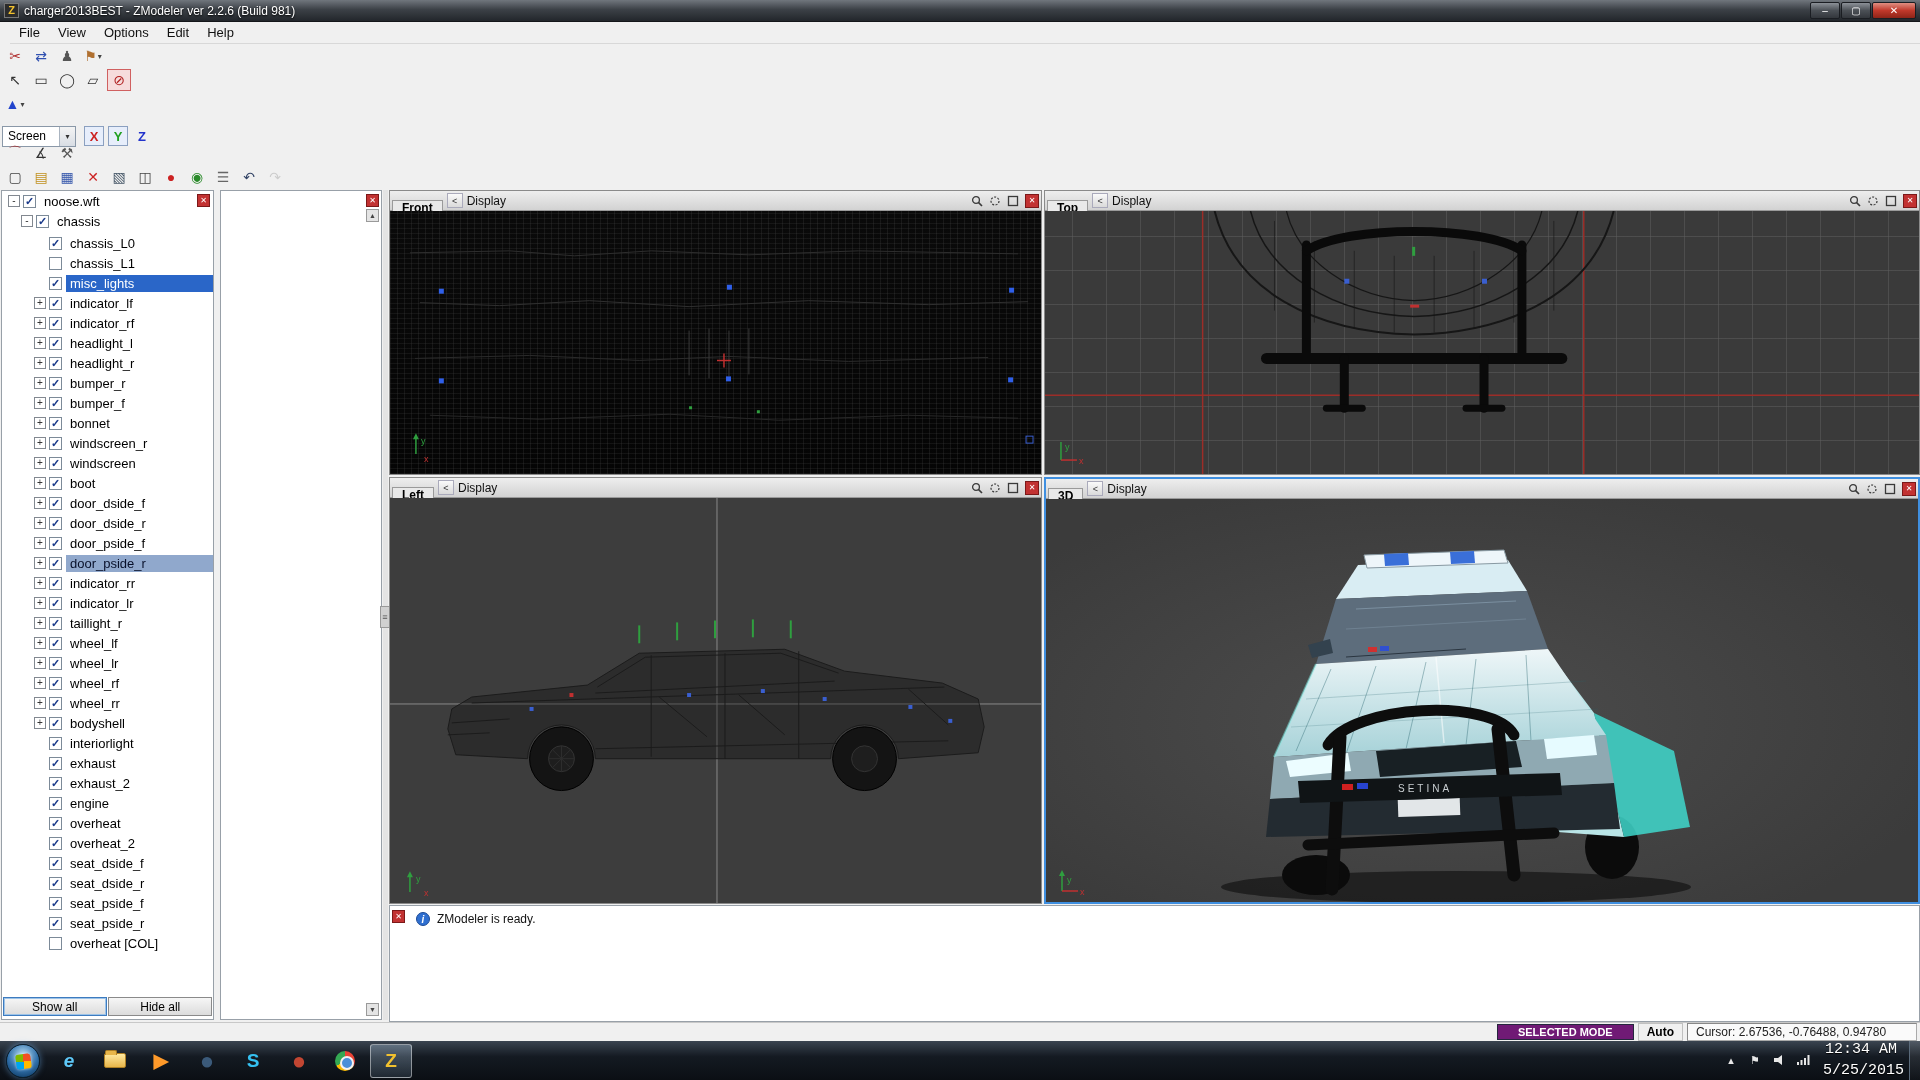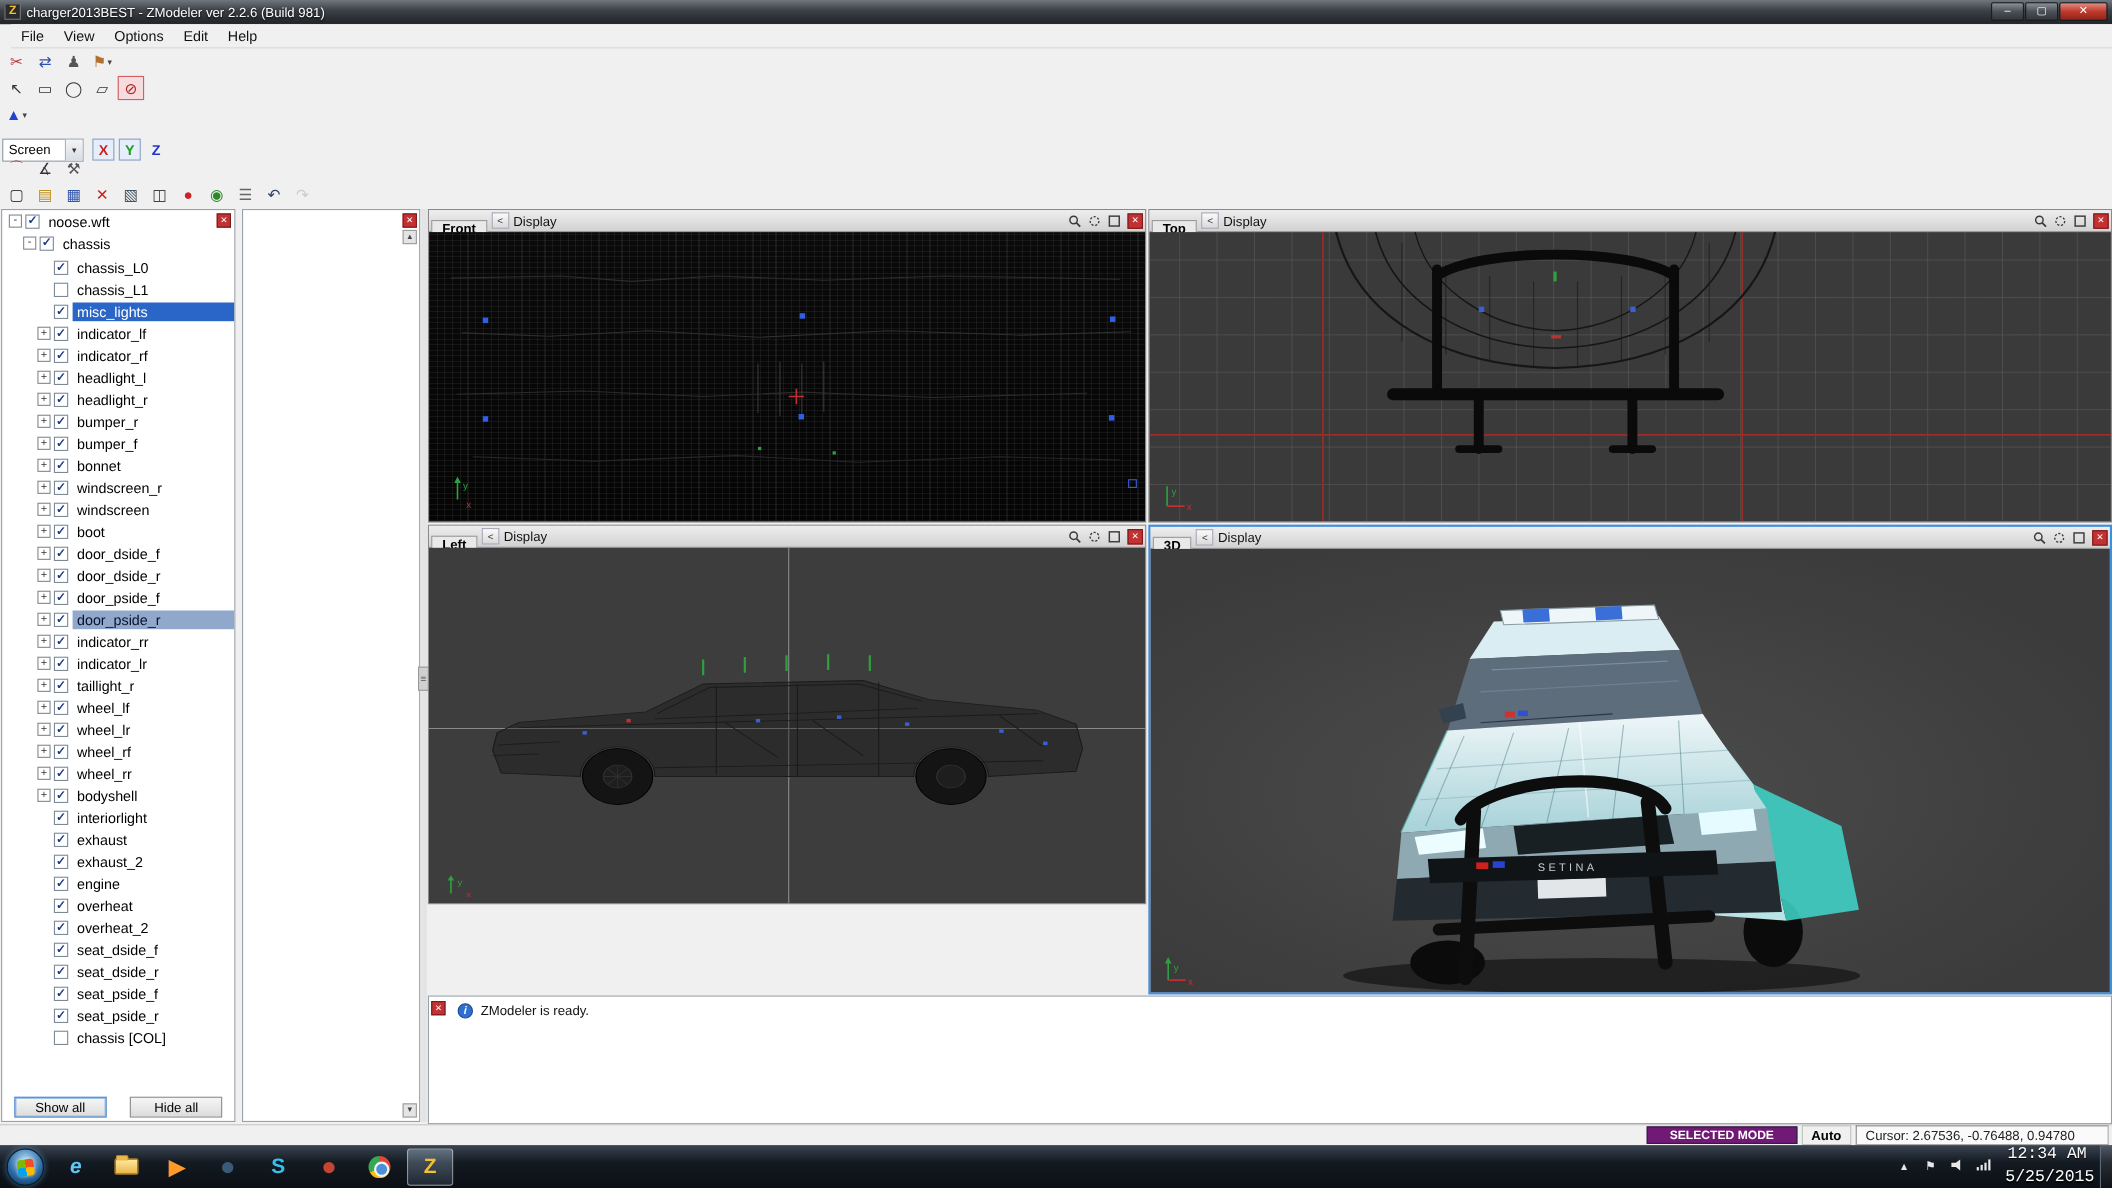--- a/index.html
+++ b/index.html
@@ -55,21 +55,21 @@
   .exp{width:12px;height:12px;border:1px solid #828890;background:#fff;color:#333;font-size:10px;
     line-height:10px;text-align:center;margin-right:3px;flex:none;}
   .exp:empty{border-color:transparent;background:transparent;}
   .cb{width:13px;height:13px;border:1px solid #7c8a98;background:#fff;margin-right:4px;flex:none;
     font-size:11px;line-height:11px;text-align:center;color:#1a3a8a;font-weight:bold;}
   .cb.checked::after{content:"✓";}
   .tl{padding:1px 4px;flex:1;overflow:hidden;}
   .tl.sel{background:#2a66c8;color:#fff;}
   .tl.hl{background:#90a8cc;color:#08102a;}
   #tree-buttons{position:absolute;left:0;bottom:3px;width:100%;display:flex;justify-content:space-around;}
-  .win-btn{width:84px;height:19px;font-size:12px;background:linear-gradient(#f6f6f6,#dcdcdc);
+  .win-btn{width:104px;height:19px;font-size:12px;background:linear-gradient(#f6f6f6,#dcdcdc);
     border:1px solid #8a8a8a;padding:0;}
   .win-btn.focused{border:1px solid #3d7bbf;box-shadow:0 0 0 1px #9cc3e8 inset;}
 
   #ctx-panel{left:220px;top:190px;width:162px;height:830px;}
   #ctx-panel .mini-close{right:2px;}
   .ctx-list{padding-top:22px;}
   .ctx-item{height:18px;line-height:18px;font-size:13px;padding-left:10px;color:#000;}
   .scroll-arrow{position:absolute;right:2px;width:13px;height:13px;background:#e4e4e4;border:1px solid #9a9a9a;
     font-size:7px;text-align:center;line-height:12px;color:#444;padding:0;}
   #ctx-up{top:18px;}
@@ -90,21 +90,21 @@
     font-size:9px;line-height:12px;text-align:center;padding:0;margin-right:4px;color:#333;}
   .vp-display{color:#111;}
   .vp-spacer{flex:1;}
   .vp-ico{width:16px;height:15px;display:flex;align-items:center;justify-content:center;margin:0 1px;}
   .vp-close{width:14px;height:14px;background:#c23232;border:1px solid #7c1818;color:#fff;font-size:8px;
     line-height:12px;text-align:center;margin-left:3px;}
   .vp-canvas{flex:1;position:relative;overflow:hidden;}
   .vp-canvas svg{position:absolute;left:0;top:0;width:100%;height:100%;}
   #vp-front{left:389px;top:190px;width:653px;height:285px;}
   #vp-top{left:1044px;top:190px;width:876px;height:285px;}
-  #vp-left{left:389px;top:477px;width:653px;height:345px;}
+  #vp-left{left:389px;top:477px;width:653px;height:427px;}
   #vp-3d{left:1044px;top:477px;width:876px;height:427px;}
   #front-canvas{background:
      repeating-linear-gradient(0deg, rgba(70,70,70,.22) 0 1px, transparent 1px 5px),
      repeating-linear-gradient(90deg, rgba(95,95,95,.18) 0 1px, transparent 1px 7px),
      linear-gradient(#0a0a0a,#050505);}
   #top-canvas{background-color:#3a3a3a;
      background-image:linear-gradient(rgba(96,96,96,.5) 1px,transparent 1px),
                       linear-gradient(90deg,rgba(96,96,96,.5) 1px,transparent 1px);
      background-size:34px 34px;background-position:-7px -9px;}
   #left-canvas{background:#3d3d3d;}
@@ -545,21 +545,21 @@
 
       <div class="tree-row lvl2">
         <span class="exp"></span>
         <span class="cb checked"></span>
         <span class="tl">seat_pside_r</span>
       </div>
 
       <div class="tree-row lvl2">
         <span class="exp"></span>
         <span class="cb"></span>
-        <span class="tl">chassis [COL]</span>
+        <span class="tl">overheat [COL]</span>
       </div>
     </div>
   <div id="tree-buttons">
     <button class="win-btn focused">Show all</button>
     <button class="win-btn">Hide all</button>
   </div>
 </div>
 
 <div class="panel" id="ctx-panel">
   <button class="mini-close">✕</button>

